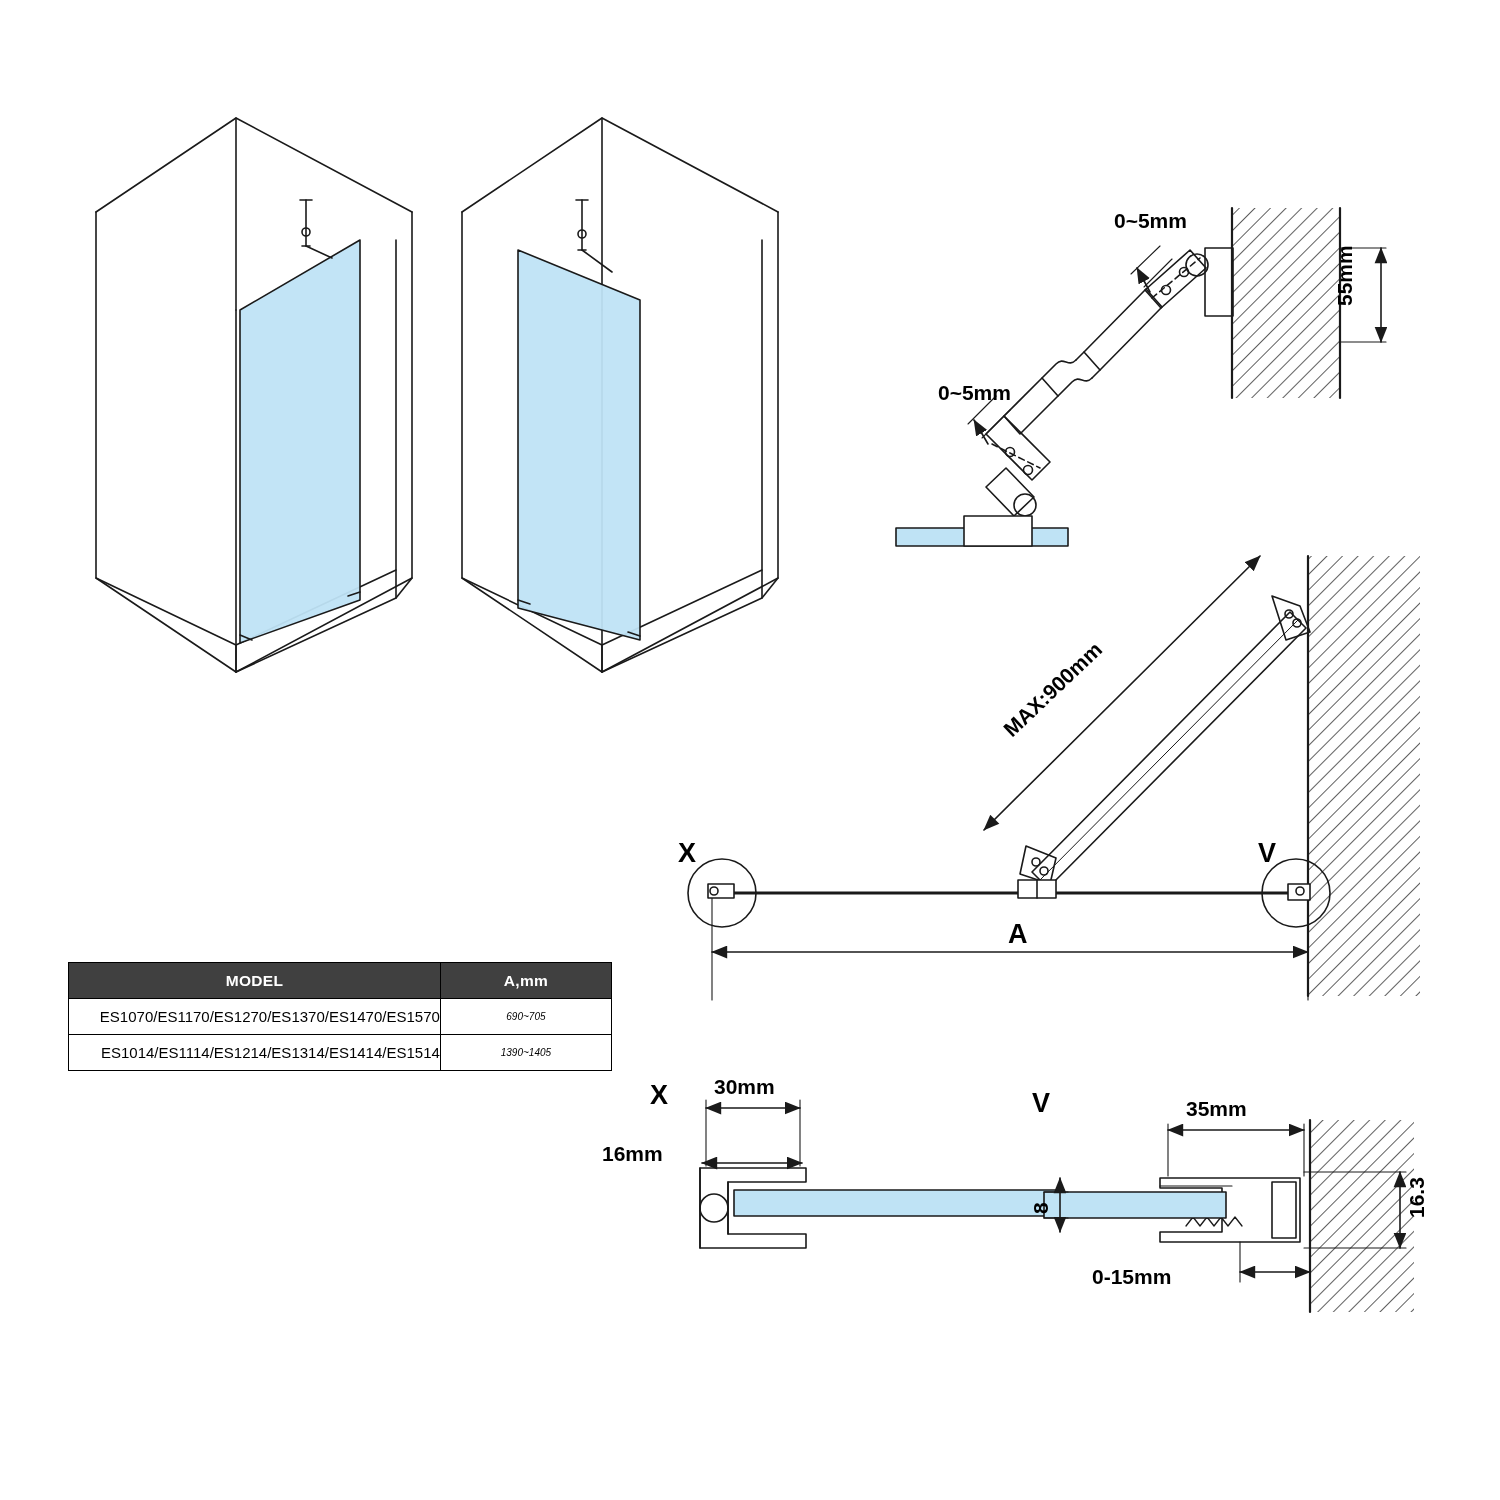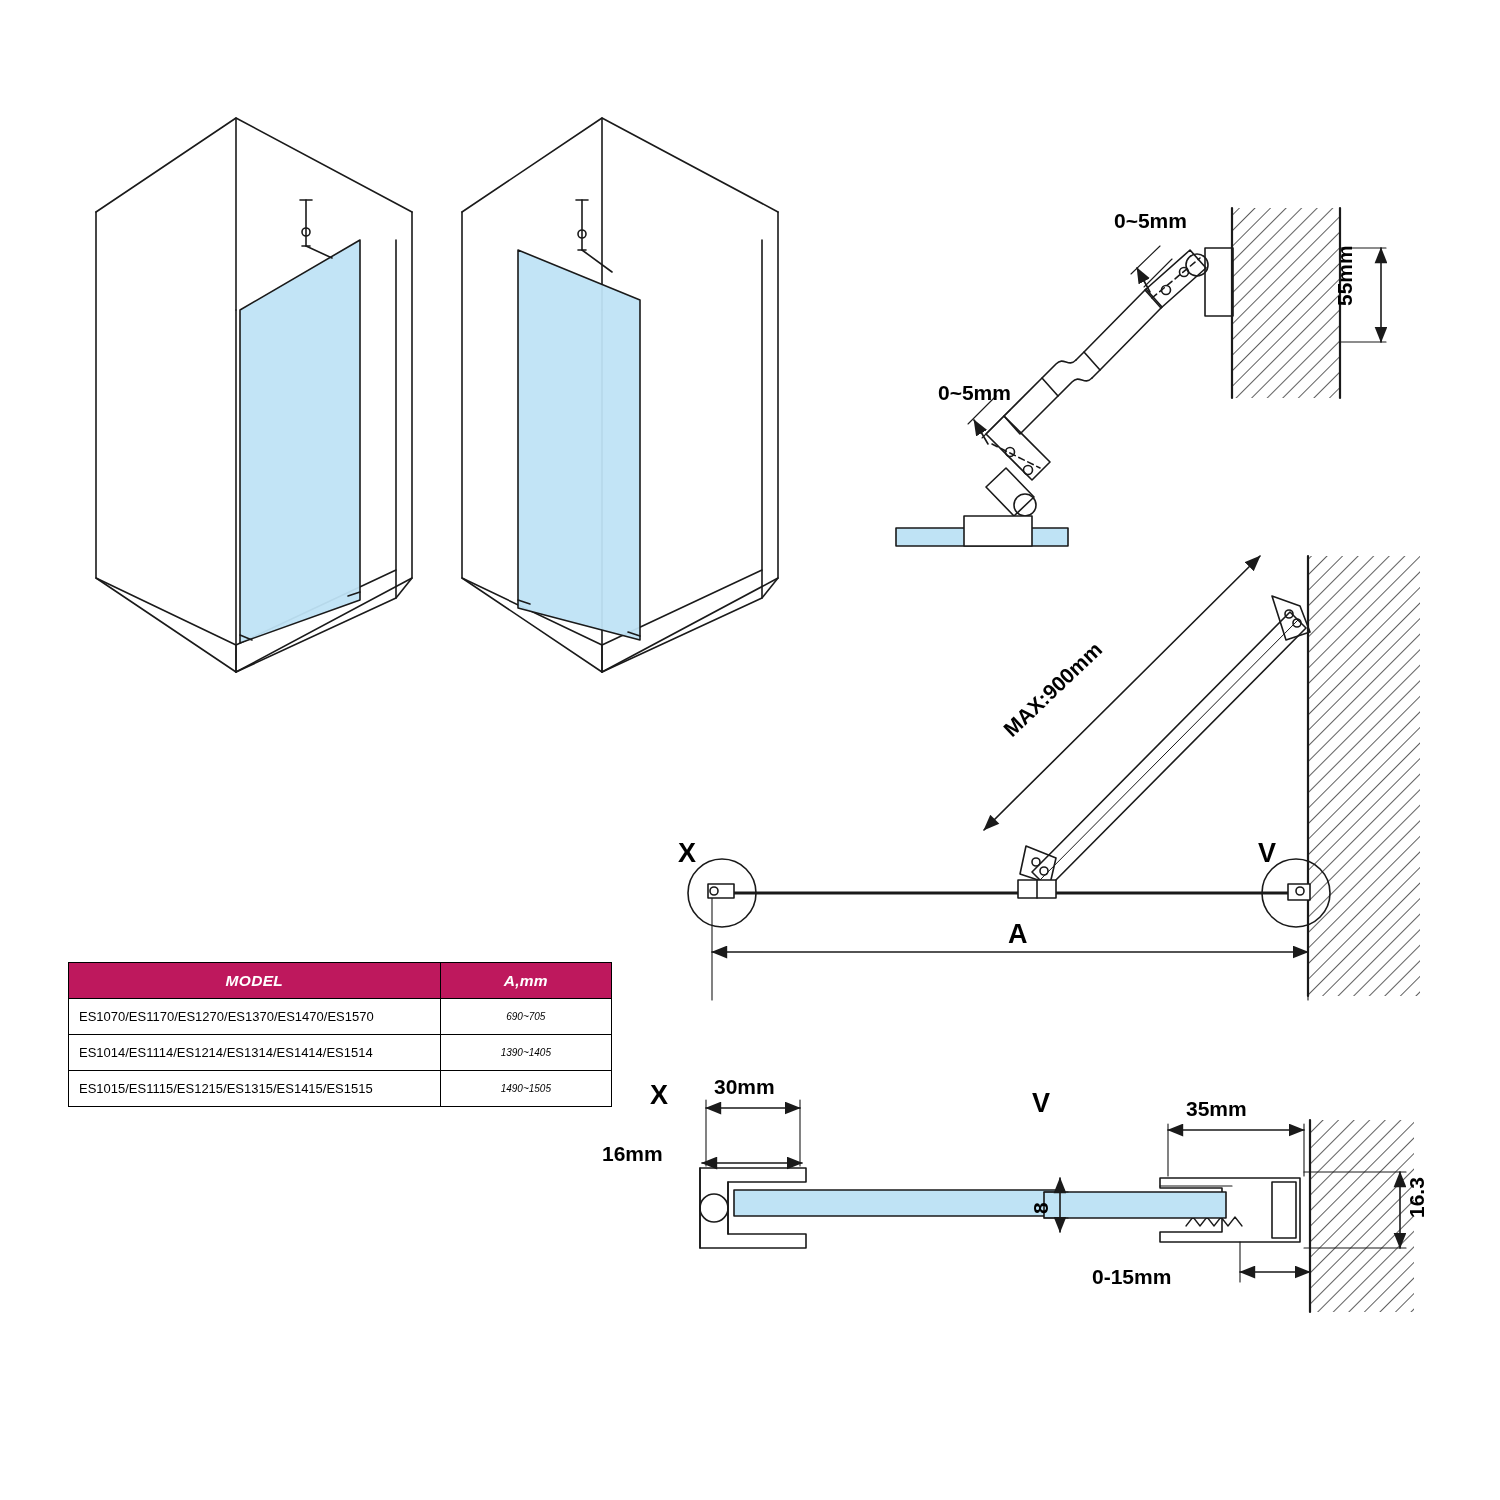--- a/index.html
+++ b/index.html
@@ -49,32 +49,31 @@
     font-size: 14.5px;
     font-family: "Liberation Sans", sans-serif;
   }
   #spec-table th, #spec-table td {
     border: 1px solid #000;
     padding: 0;
     height: 36px;
     box-sizing: border-box;
   }
   #spec-table thead th {
-    background: #be185d;
+    background: #404040;
     color: #ffffff;
     font-weight: bold;
     font-size: 15.5px;
     letter-spacing: .3px;
-    font-style: italic;
   }
   #spec-table td.model {
     padding-left: 10px;
-    text-align: left;
+    text-align: right;
     white-space: nowrap;
-    font-size: 13px;
+    font-size: 15px;
   }
   #spec-table td.dim {
     text-align: center;
     font-size: 10px;
     font-style: italic;
   }
   #spec-table col.c-model { width: 372px; }
   #spec-table col.c-dim { width: 172px; }
 </style>
 </head>
@@ -305,20 +304,16 @@
     </thead>
     <tbody>
       <tr>
         <td class="model">ES1070/ES1170/ES1270/ES1370/ES1470/ES1570</td>
         <td class="dim">690~705</td>
       </tr>
       <tr>
         <td class="model">ES1014/ES1114/ES1214/ES1314/ES1414/ES1514</td>
         <td class="dim">1390~1405</td>
       </tr>
-      <tr>
-        <td class="model">ES1015/ES1115/ES1215/ES1315/ES1415/ES1515</td>
-        <td class="dim">1490~1505</td>
-      </tr>
     </tbody>
   </table>
 
 </div>
 
 </body></html>

